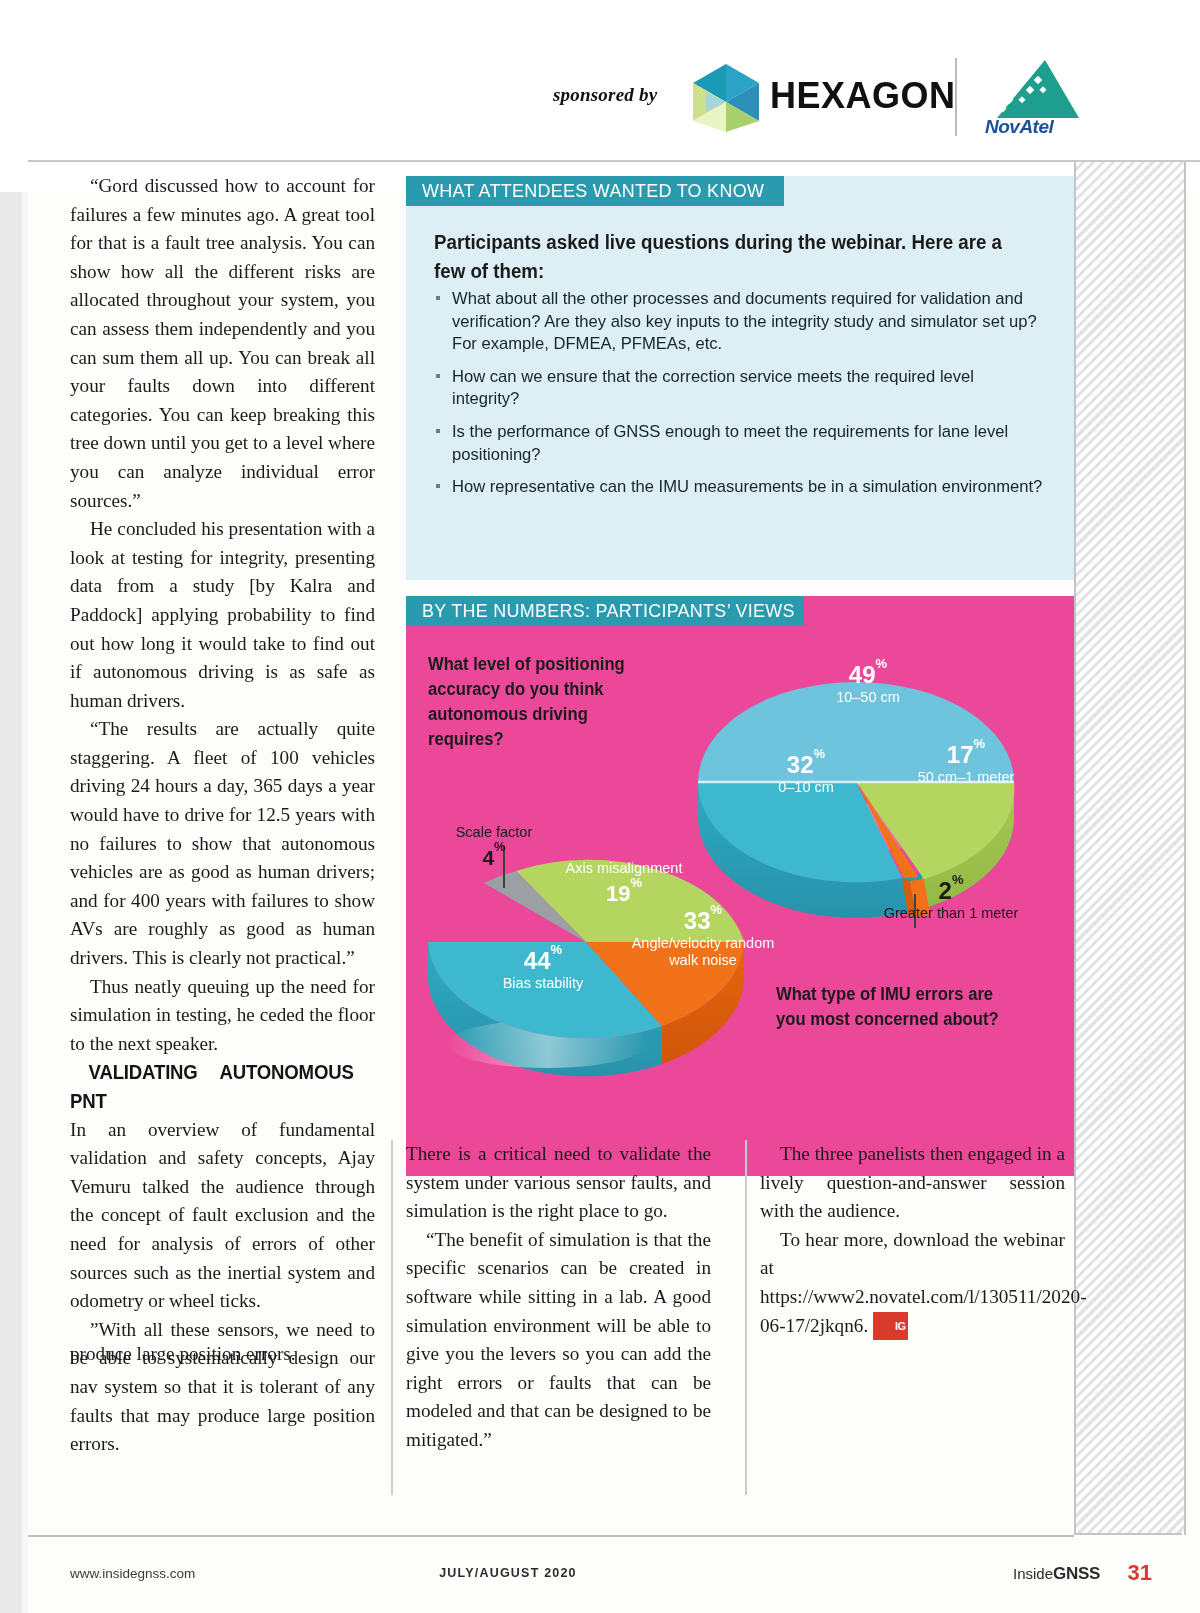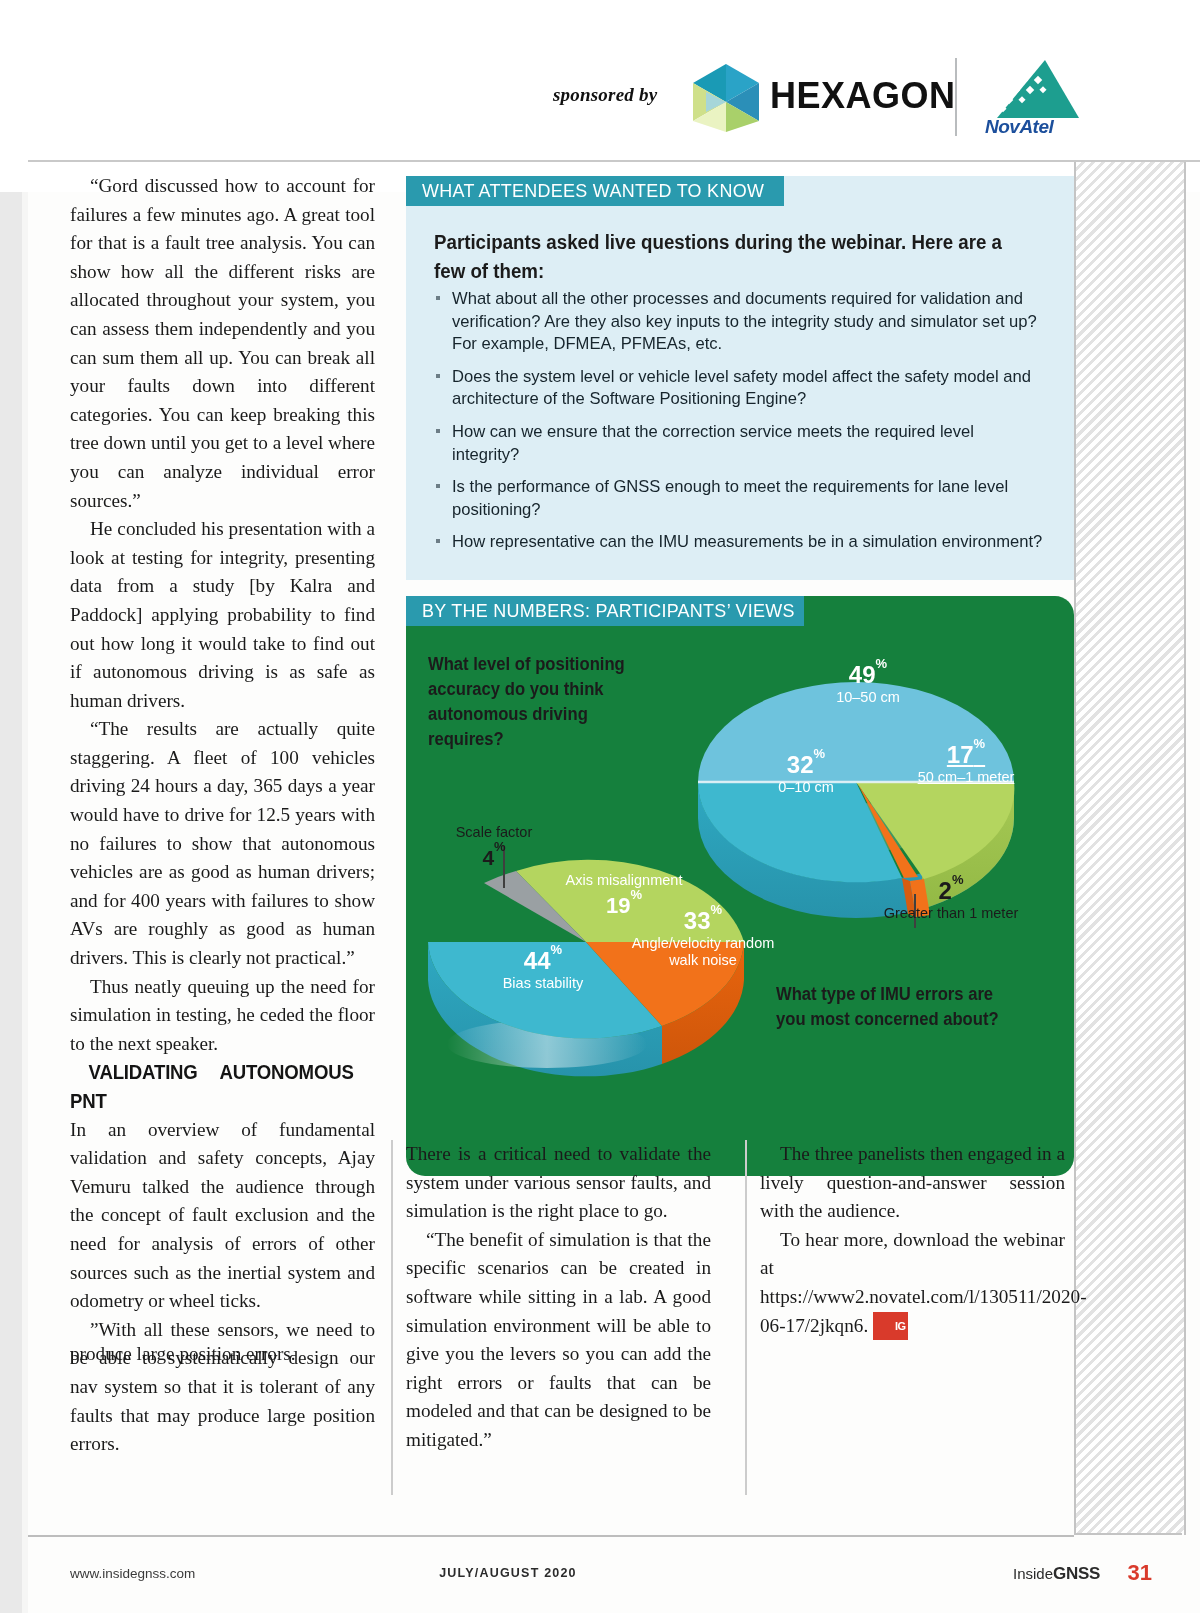--- a/index.html
+++ b/index.html
@@ -90,21 +90,21 @@
     font-family:"Liberation Sans", sans-serif;
     font-size:16.6px;line-height:22.6px;color:#16242c;
   }
   .att-list li{margin-bottom:10px;list-style:none;position:relative;padding-left:18px;}
   .att-list li:before{
     content:"";position:absolute;left:2px;top:8px;width:4px;height:4px;background:#6c7d86;
   }
   .att-list ul{margin:0;padding:0;}
 
   
-  #numbers-panel{left:406px;top:596px;width:668px;height:580px;background:#15803d;border-radius:19px;}
+  #numbers-panel{left:406px;top:596px;width:668px;height:580px;background:#ec4899;}
   .q1{
     position:absolute;left:22px;top:56px;width:230px;
     font-family:"Liberation Sans", sans-serif;
     font-weight:bold;font-size:17.5px;line-height:25px;color:#1b1b1b;
     transform:scaleX(.95);transform-origin:left top;
   }
   .q2{
     position:absolute;left:370px;top:386px;width:255px;
     font-family:"Liberation Sans", sans-serif;
     font-weight:bold;font-size:17.5px;line-height:25px;color:#1b1b1b;
@@ -222,21 +222,20 @@
   </div>
 
   <div class="panel" id="attendees-panel">
     <div class="panel-tab" style="width:348px;">
       <span>WHAT ATTENDEES WANTED TO KNOW</span>
     </div>
     <div class="att-lead">Participants asked live questions during the webinar. Here are a few of them:</div>
     <div class="att-list">
       <ul>
         <li>What about all the other processes and documents required for validation and verification? Are they also key inputs to the integrity study and simulator set up? For example, DFMEA, PFMEAs, etc.</li>
-        <li>Does the system level or vehicle level safety model affect the safety model and architecture of the Software Positioning Engine?</li>
         <li>How can we ensure that the correction service meets the required level integrity?</li>
         <li>Is the performance of GNSS enough to meet the requirements for lane level positioning?</li>
         <li>How representative can the IMU measurements be in a simulation environment?</li>
       </ul>
     </div>
   </div>
 
   <div class="panel" id="numbers-panel">
     <div class="panel-tab" style="width:368px;">
       <span>BY THE NUMBERS: PARTICIPANTS’ VIEWS</span>
@@ -288,21 +287,21 @@
     <div class="pielabel lbl-white" style="left:392px;top:62px;width:140px;">
       <span class="pct"><span>49</span><sup>%</sup></span>
       <span class="cap">10–50 cm</span>
     </div>
 
     <div class="pielabel lbl-white" style="left:340px;top:152px;width:120px;">
       <span class="pct"><span>32</span><sup>%</sup></span>
       <span class="cap">0–10 cm</span>
     </div>
 
-    <div class="pielabel lbl-white" style="left:485px;top:142px;width:150px;text-decoration:underline;">
+    <div class="pielabel lbl-white" style="left:485px;top:142px;width:150px;">
       <span class="pct"><span>17</span><sup>%</sup></span>
       <span class="cap">50 cm–1 meter</span>
     </div>
 
     <div class="pielabel lbl-dark" style="left:450px;top:278px;width:190px;">
       <span class="pct"><span>2</span><sup>%</sup></span>
       <span class="cap">Greater than 1 meter</span>
     </div>
 
     <svg style="position:absolute;left:16px;top:230px;" width="344" height="275" viewBox="0 0 344 275">
@@ -337,21 +336,21 @@
       <path d="M164,116 L94,45 A158,100 0 0 0 62,57 Z" fill="#9aa0a3"></path>
 
       <line x1="82" y1="20" x2="82" y2="62" stroke="#3f3f3f" stroke-width="2"></line>
     </svg>
 
     <div class="pielabel lbl-dark" style="left:18px;top:200px;width:140px;">
       <span class="cap" style="font-size:14.5px;margin-top:28px;">Scale factor</span>
       <span class="pct" style="font-size:21px;"><span>4</span><sup>%</sup></span>
     </div>
 
-    <div class="pielabel lbl-white" style="left:118px;top:274px;width:200px;">
+    <div class="pielabel lbl-white" style="left:118px;top:262px;width:200px;">
       <span class="cap">Axis misalignment</span>
       <span class="pct" style="font-size:22px;"><span>19</span><sup>%</sup></span>
     </div>
 
     <div class="pielabel lbl-white" style="left:212px;top:308px;width:170px;">
       <span class="pct"><span>33</span><sup>%</sup></span>
       <span class="cap">Angle/velocity random walk noise</span>
     </div>
 
     <div class="pielabel lbl-white" style="left:62px;top:348px;width:150px;">

